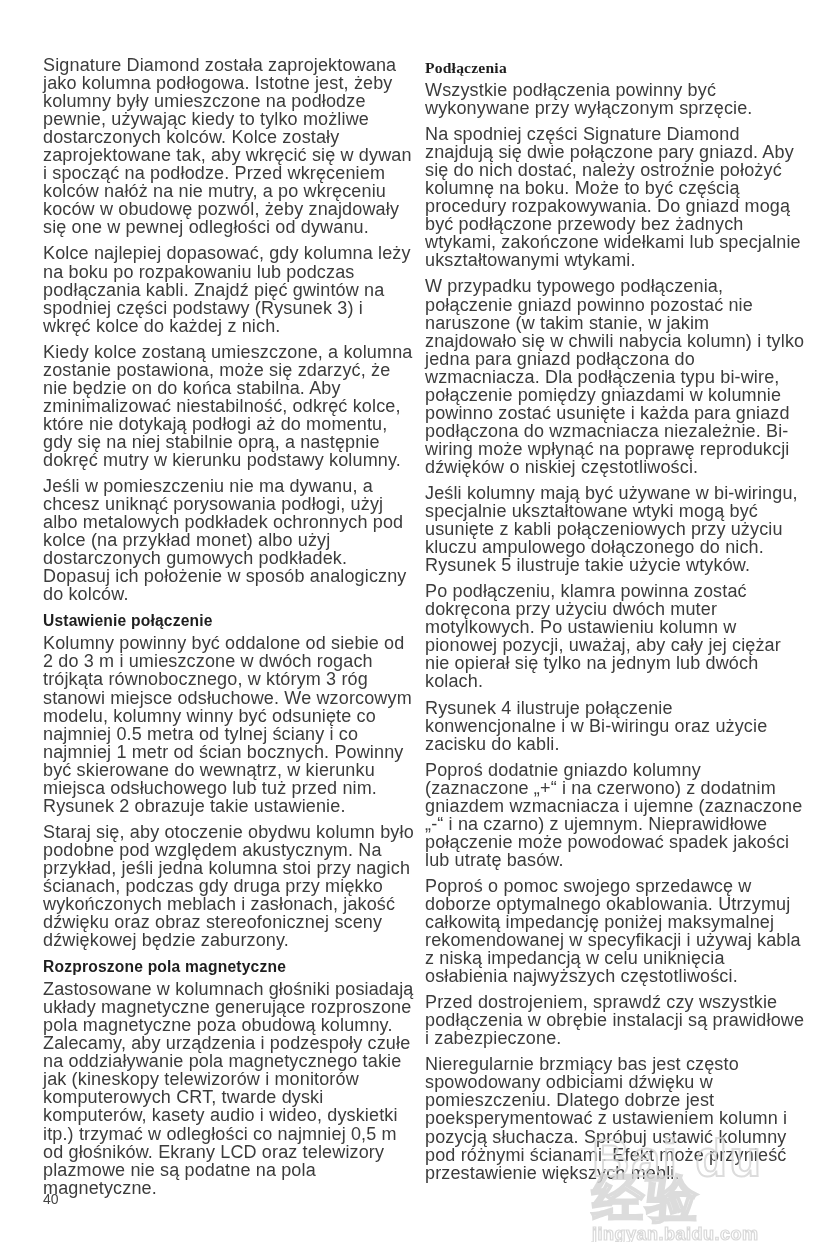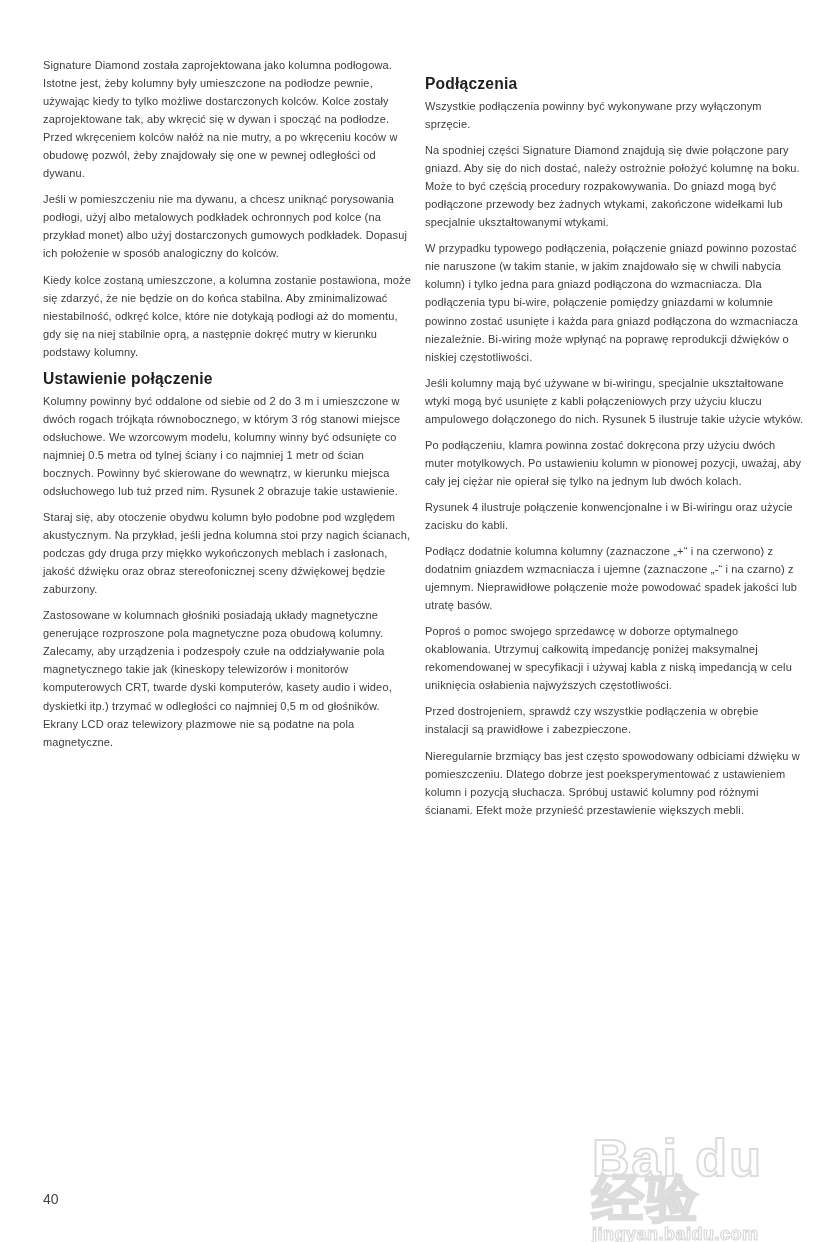--- a/index.html
+++ b/index.html
@@ -23,34 +23,34 @@
     }
     .col {
       position: absolute;
       top: 56px;
       width: 372px;
     }
     .col-left { left: 43px; }
     .col-right { left: 425px; top: 58px; width: 380px; }
     p {
       margin: 0 0 8px 0;
-      font-size: 11px;
+      font-size: 18px;
       line-height: 18.05px;
       letter-spacing: 0.15px;
       color: #3c3c3c;
     }
     h2 {
       margin: 6px 0 3px 0;
       font-size: 15.6px;
       line-height: 20px;
       font-weight: bold;
       color: #1e1e1e;
       letter-spacing: 0.2px;
     }
-    .col-right h2:first-child { margin-top: 16px; }
+    .col-right h2:first-child { margin-top: 0; font-family: Liberation Serif, serif; }
     .page-number {
       position: absolute;
       left: 43px;
       top: 1191px;
       font-size: 14px;
       color: #444;
     }
     .watermark {
       position: absolute;
       left: 592px;
@@ -80,39 +80,41 @@
       margin-top: 6px;
     }
   </style>
 </head>
 <body>
 
 <div class="page">
 
   <div class="col col-left">
     <p>Signature Diamond została zaprojektowana jako kolumna podłogowa. Istotne jest, żeby kolumny były umieszczone na podłodze pewnie, używając kiedy to tylko możliwe dostarczonych kolców. Kolce zostały zaprojektowane tak, aby wkręcić się w dywan i spocząć na podłodze. Przed wkręceniem kolców nałóż na nie mutry, a po wkręceniu koców w obudowę pozwól, żeby znajdowały się one w pewnej odległości od dywanu.</p>
+    <p>Kolce najlepiej dopasować, gdy kolumna leży na boku po rozpakowaniu lub podczas podłączania kabli. Znajdź pięć gwintów na spodniej części podstawy (Rysunek 3) i wkręć kolce do każdej z nich.</p>
+    <p>Kiedy kolce zostaną umieszczone, a kolumna zostanie postawiona, może się zdarzyć, że nie będzie on do końca stabilna. Aby zminimalizować niestabilność, odkręć kolce, które nie dotykają podłogi aż do momentu, gdy się na niej stabilnie oprą, a następnie dokręć mutry w kierunku podstawy kolumny.</p>
     <p>Jeśli w pomieszczeniu nie ma dywanu, a chcesz uniknąć porysowania podłogi, użyj albo metalowych podkładek ochronnych pod kolce (na przykład monet) albo użyj dostarczonych gumowych podkładek. Dopasuj ich położenie w sposób analogiczny do kolców.</p>
-    <p>Kiedy kolce zostaną umieszczone, a kolumna zostanie postawiona, może się zdarzyć, że nie będzie on do końca stabilna. Aby zminimalizować niestabilność, odkręć kolce, które nie dotykają podłogi aż do momentu, gdy się na niej stabilnie oprą, a następnie dokręć mutry w kierunku podstawy kolumny.</p>
 
     <h2>Ustawienie połączenie</h2>
     <p>Kolumny powinny być oddalone od siebie od 2 do 3 m i umieszczone w dwóch rogach trójkąta równobocznego, w którym 3 róg stanowi miejsce odsłuchowe. We wzorcowym modelu, kolumny winny być odsunięte co najmniej 0.5 metra od tylnej ściany i co najmniej 1 metr od ścian bocznych. Powinny być skierowane do wewnątrz, w kierunku miejsca odsłuchowego lub tuż przed nim. Rysunek 2 obrazuje takie ustawienie.</p>
     <p>Staraj się, aby otoczenie obydwu kolumn było podobne pod względem akustycznym. Na przykład, jeśli jedna kolumna stoi przy nagich ścianach, podczas gdy druga przy miękko wykończonych meblach i zasłonach, jakość dźwięku oraz obraz stereofonicznej sceny dźwiękowej będzie zaburzony.</p>
 
+    <h2>Rozproszone pola magnetyczne</h2>
     <p>Zastosowane w kolumnach głośniki posiadają układy magnetyczne generujące rozproszone pola magnetyczne poza obudową kolumny. Zalecamy, aby urządzenia i podzespoły czułe na oddziaływanie pola magnetycznego takie jak (kineskopy telewizorów i monitorów komputerowych CRT, twarde dyski komputerów, kasety audio i wideo, dyskietki itp.) trzymać w odległości co najmniej 0,5 m od głośników. Ekrany LCD oraz telewizory plazmowe nie są podatne na pola magnetyczne.</p>
   </div>
 
   <div class="col col-right">
     <h2>Podłączenia</h2>
     <p>Wszystkie podłączenia powinny być wykonywane przy wyłączonym sprzęcie.</p>
     <p>Na spodniej części Signature Diamond znajdują się dwie połączone pary gniazd. Aby się do nich dostać, należy ostrożnie położyć kolumnę na boku. Może to być częścią procedury rozpakowywania. Do gniazd mogą być podłączone przewody bez żadnych wtykami, zakończone widełkami lub specjalnie ukształtowanymi wtykami.</p>
     <p>W przypadku typowego podłączenia, połączenie gniazd powinno pozostać nie naruszone (w takim stanie, w jakim znajdowało się w chwili nabycia kolumn) i tylko jedna para gniazd podłączona do wzmacniacza. Dla podłączenia typu bi-wire, połączenie pomiędzy gniazdami w kolumnie powinno zostać usunięte i każda para gniazd podłączona do wzmacniacza niezależnie. Bi-wiring może wpłynąć na poprawę reprodukcji dźwięków o niskiej częstotliwości.</p>
     <p>Jeśli kolumny mają być używane w bi-wiringu, specjalnie ukształtowane wtyki mogą być usunięte z kabli połączeniowych przy użyciu kluczu ampulowego dołączonego do nich. Rysunek 5 ilustruje takie użycie wtyków.</p>
     <p>Po podłączeniu, klamra powinna zostać dokręcona przy użyciu dwóch muter motylkowych. Po ustawieniu kolumn w pionowej pozycji, uważaj, aby cały jej ciężar nie opierał się tylko na jednym lub dwóch kolach.</p>
     <p>Rysunek 4 ilustruje połączenie konwencjonalne i w Bi-wiringu oraz użycie zacisku do kabli.</p>
-    <p>Podłącz dodatnie kolumna kolumny (zaznaczone „+“ i na czerwono) z dodatnim gniazdem wzmacniacza i ujemne (zaznaczone „-“ i na czarno) z ujemnym. Nieprawidłowe połączenie może powodować spadek jakości lub utratę basów.</p>
+    <p>Poproś dodatnie gniazdo kolumny (zaznaczone „+“ i na czerwono) z dodatnim gniazdem wzmacniacza i ujemne (zaznaczone „-“ i na czarno) z ujemnym. Nieprawidłowe połączenie może powodować spadek jakości lub utratę basów.</p>
     <p>Poproś o pomoc swojego sprzedawcę w doborze optymalnego okablowania. Utrzymuj całkowitą impedancję poniżej maksymalnej rekomendowanej w specyfikacji i używaj kabla z niską impedancją w celu uniknięcia osłabienia najwyższych częstotliwości.</p>
 
     <p>Przed dostrojeniem, sprawdź czy wszystkie podłączenia w obrębie instalacji są prawidłowe i zabezpieczone.</p>
     <p>Nieregularnie brzmiący bas jest często spowodowany odbiciami dźwięku w pomieszczeniu. Dlatego dobrze jest poeksperymentować z ustawieniem kolumn i pozycją słuchacza. Spróbuj ustawić kolumny pod różnymi ścianami. Efekt może przynieść przestawienie większych mebli.</p>
   </div>
 
   <div class="page-number">40</div>
 
   <div class="watermark">
     <div class="wm-logo">Bai du 经验</div>

